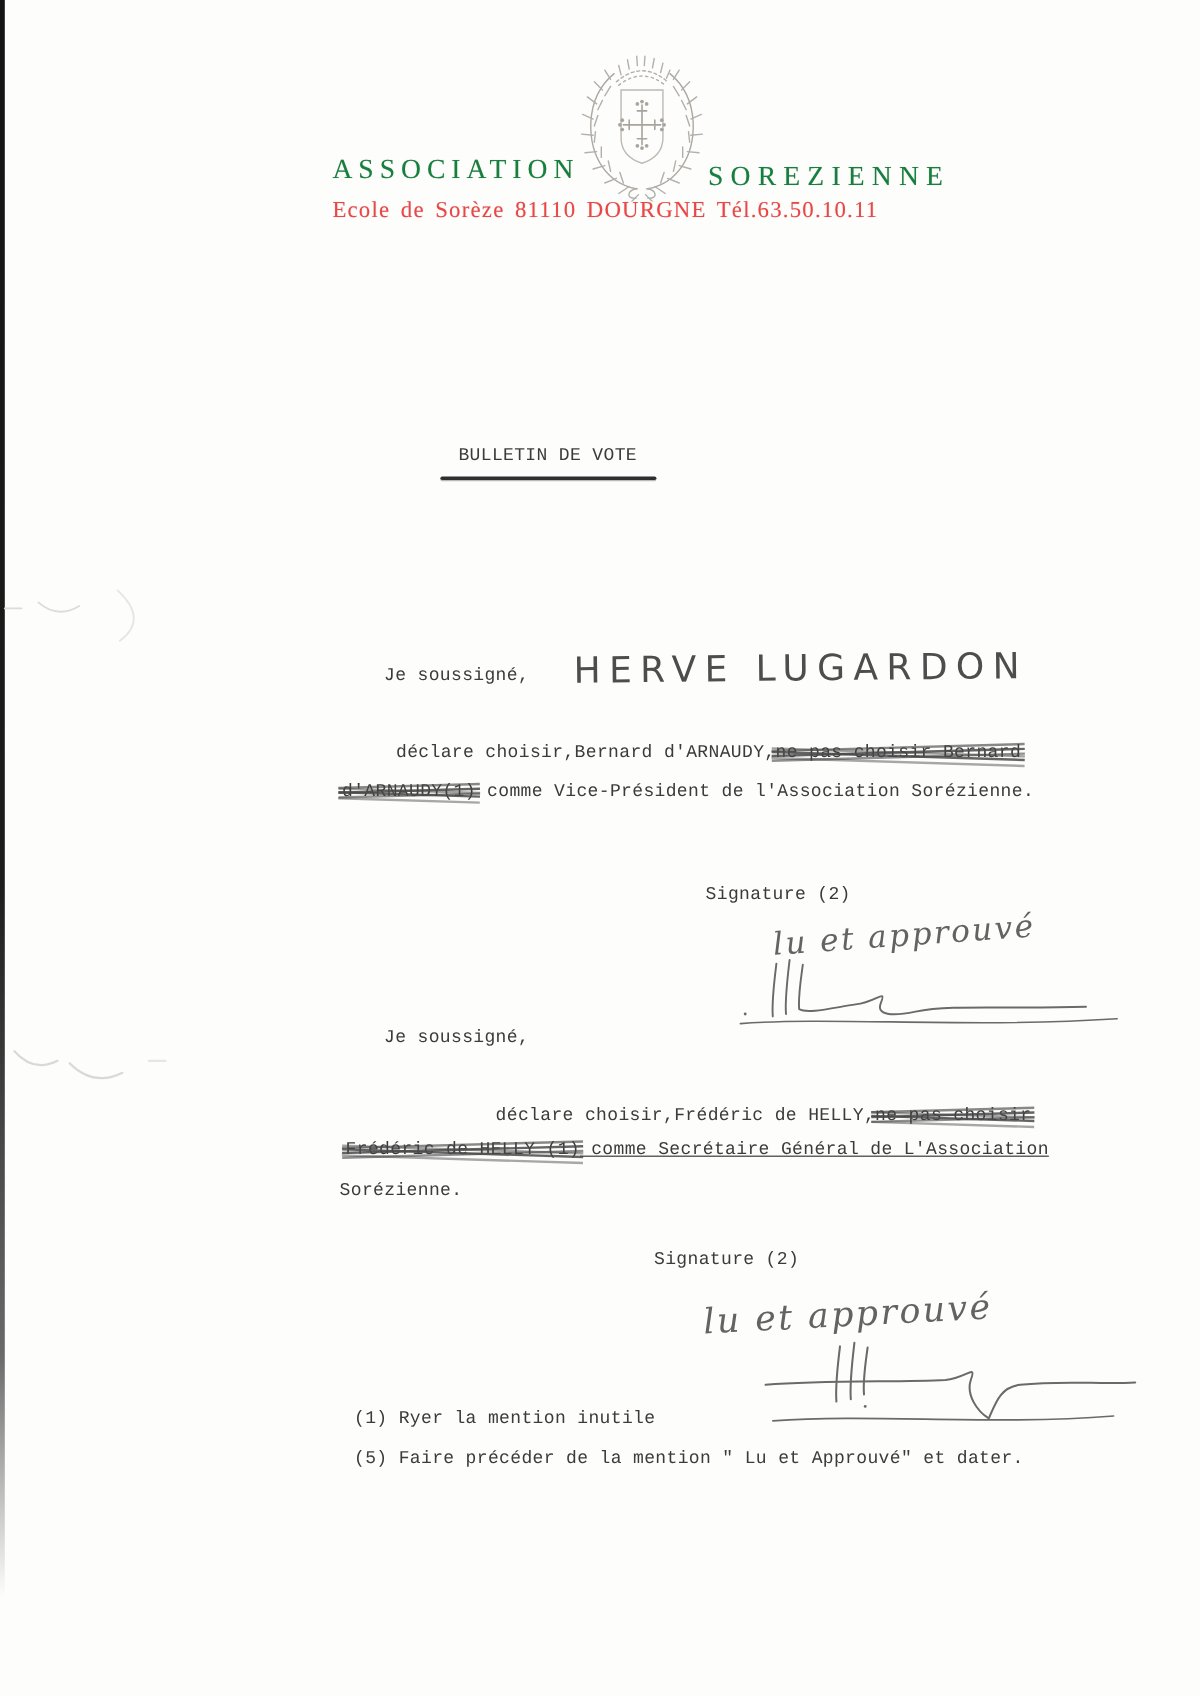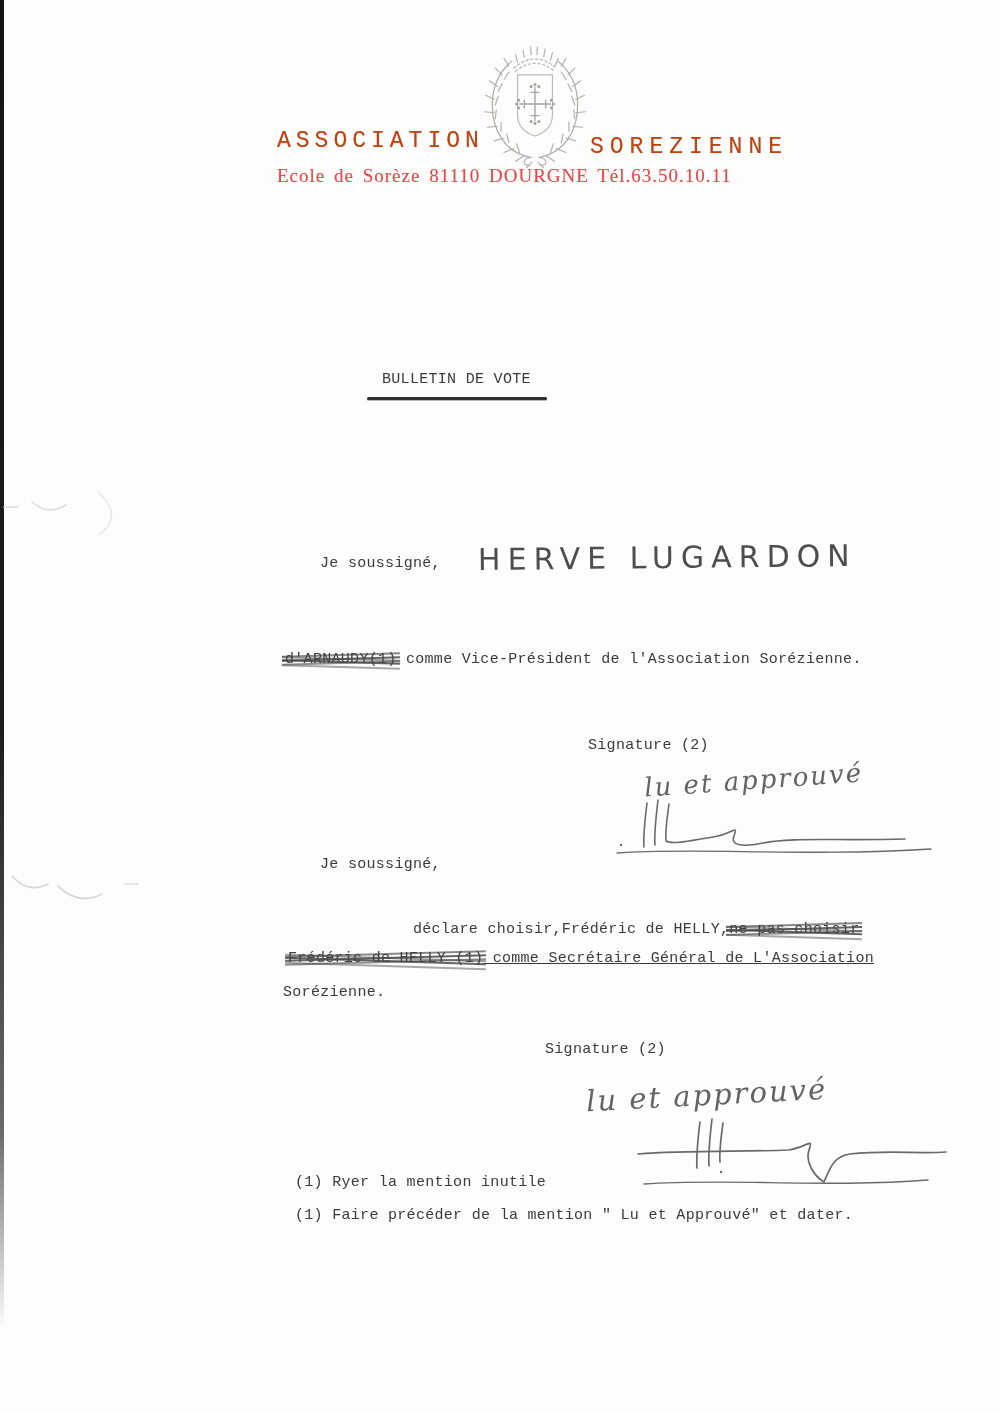--- a/index.html
+++ b/index.html
@@ -17,22 +17,22 @@
   .abs { position: absolute; }
 
   
   .edge-strip {
     left: 0; top: 0; width: 4px; height: 1330px;
     background: linear-gradient(#141414 0%, #1c1c1c 55%, #6a6a6a 85%, rgba(0,0,0,0) 100%);
   }
 
   
   .org-name {
-    font-family: Liberation Mono, monospace;
-    color: #c2410c;
+    font-family: Liberation Serif, serif;
+    color: #15803d;
     text-shadow: 0 0 1px #c7c7c7;
     white-space: nowrap;
   }
   .org-left  { left: 277px; top: 128px; font-size: 23px; letter-spacing: 5px; }
   .org-right { left: 590px; top: 134px; font-size: 23px; letter-spacing: 6px; }
   .org-address {
     left: 277px; top: 165px;
     font-family: "Liberation Serif", "DejaVu Serif", serif;
     font-size: 19px; letter-spacing: 1px; word-spacing: 3px;
     color: #ef4444; text-shadow: 0 0 1px #cfcfcf;
@@ -147,20 +147,21 @@
     <svg width="160" height="50" viewBox="0 0 160 50" fill="none" stroke="#dcdcdc" stroke-width="1.6" stroke-linecap="round">
       <path d="M2 17 h14"></path>
       <path d="M30 12 q16 14 34 3"></path>
       <path d="M96 2 q26 24 2 42" stroke="#e6e6e6"></path>
     </svg>
   </div>
 
   <div class="abs tw" style="left:320px; top:555px;">Je soussigné,</div>
   <div class="abs handprint" style="left:478px; top:540px;">HERVE LUGARDON</div>
 
+  <div class="abs tw" style="left:330px; top:619px;"><span>déclare choisir,Bernard d'ARNAUDY,</span><span class="struck">ne pas choisir Bernard</span></div>
   <div class="abs tw" style="left:285px; top:651px;"><span class="struck">d'ARNAUDY(1)</span><span> comme Vice-Président de l'Association Sorézienne.</span></div>
 
   <div class="abs tw" style="left:588px; top:737px;">Signature (2)</div>
   <div class="abs mention mention-1">lu et approuvé</div>
 
   <div class="abs sig-box" style="left:605px; top:795px;">
     <svg width="335" height="70" viewBox="0 0 335 70" fill="none" stroke="#6a6a6a" stroke-width="1.6" stroke-linecap="round">
       <circle cx="16" cy="50" r="1.2" fill="#6a6a6a" stroke="none"></circle>
       <path d="M42 8 C 40 24 38 40 39 52"></path>
       <path d="M53 5 C 51 22 49 38 50 50"></path>
@@ -191,15 +192,15 @@
       <path d="M72 10 C 70 26 68 42 69 56"></path>
       <path d="M84 7 C 82 24 80 40 81 54"></path>
       <path d="M95 11 C 93 26 91 38 92 50"></path>
       <circle cx="93" cy="60" r="1.2" fill="#6a6a6a" stroke="none"></circle>
       <path d="M10 42 C 60 38 120 40 160 38 C 178 36 186 24 181 38 C 177 50 186 64 196 70 C 202 56 206 44 222 42 C 260 38 290 42 318 40"></path>
       <path d="M16 72 C 100 66 200 76 300 68" stroke-width="1.4"></path>
     </svg>
   </div>
 
   <div class="abs tw" style="left:295px; top:1174px;">(1) Ryer la mention inutile</div>
-  <div class="abs tw" style="left:295px; top:1207px;">(1) Faire précéder de la mention " Lu et Approuvé" et dater.</div>
+  <div class="abs tw" style="left:295px; top:1207px;">(5) Faire précéder de la mention " Lu et Approuvé" et dater.</div>
 
 </div>
 
 </body></html>

